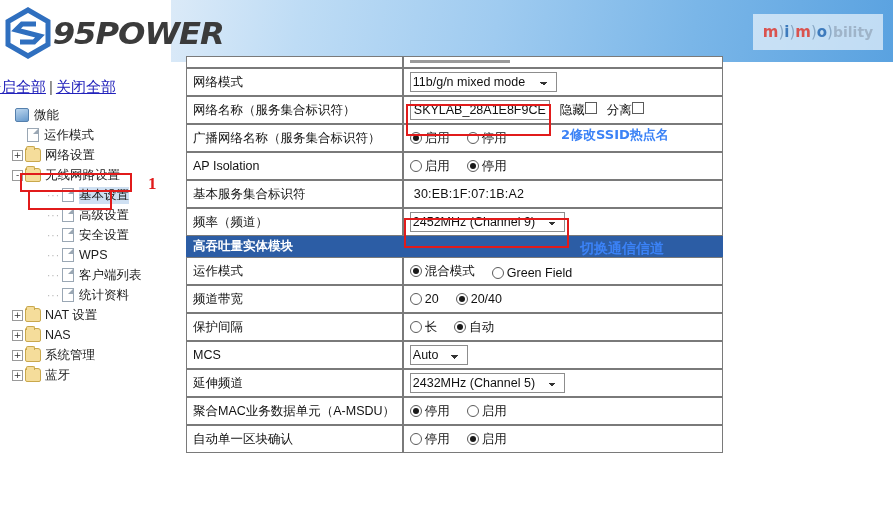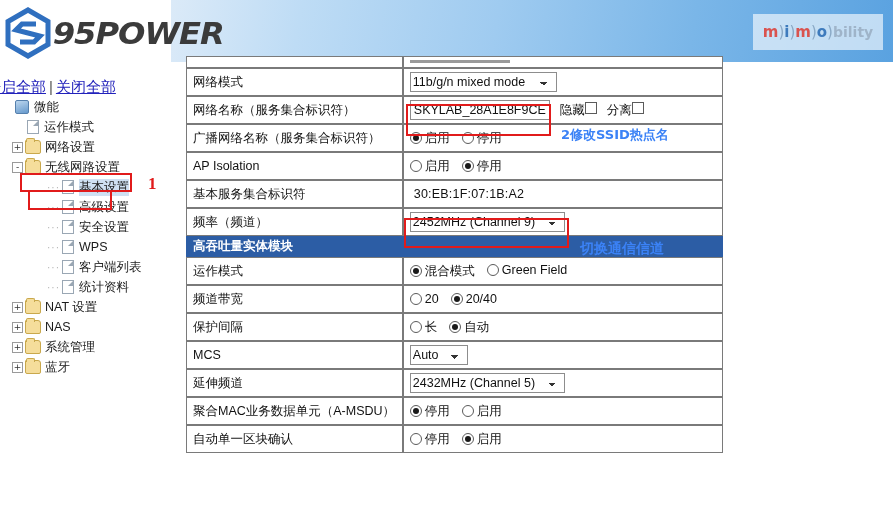--- a/index.html
+++ b/index.html
@@ -75,21 +75,21 @@
   #toplinks {
     margin-left: -14px;
     padding-top: 14px;
     font-size: 15px;
     color: #2222bb;
     white-space: nowrap;
   }
   #toplinks a { color: #2222bb; text-decoration: underline; cursor: pointer; }
   #toplinks .sep { color: #555; text-decoration: none; padding: 0 3px; }
 
-  .tree { margin-top: 0; }
+  .tree { margin-top: 8px; }
   .tnode {
     display: flex; align-items: center;
     height: 20px;
     white-space: nowrap;
     font-size: 12.5px;
     position: relative;
   }
   .tnode .expander {
     width: 11px; height: 11px;
     flex: 0 0 auto;
@@ -227,21 +227,21 @@
   input.txt {
     font-family: "Liberation Sans", sans-serif;
     font-size: 12.5px;
     height: 20px;
     width: 140px;
     border: 1px solid #8d8d8d;
     padding: 0 3px;
     color: #111;
     background: #fff;
   }
-  .radio-group { display: flex; align-items: flex-start; gap: 5px; }
+  .radio-group { display: flex; align-items: flex-end; gap: 10px; }
   .radio-group .opt { display: inline-flex; align-items: center; gap: 3px; margin-right: 7px; }
   .rad {
     width: 12px; height: 12px; border-radius: 50%;
     border: 1px solid #5b5b5b; background: #fff;
     display: inline-block; position: relative; flex: 0 0 auto;
   }
   .rad.on:after {
     content: ""; position: absolute; left: 2px; top: 2px;
     width: 6px; height: 6px; border-radius: 50%; background: #1a1a1a;
   }

